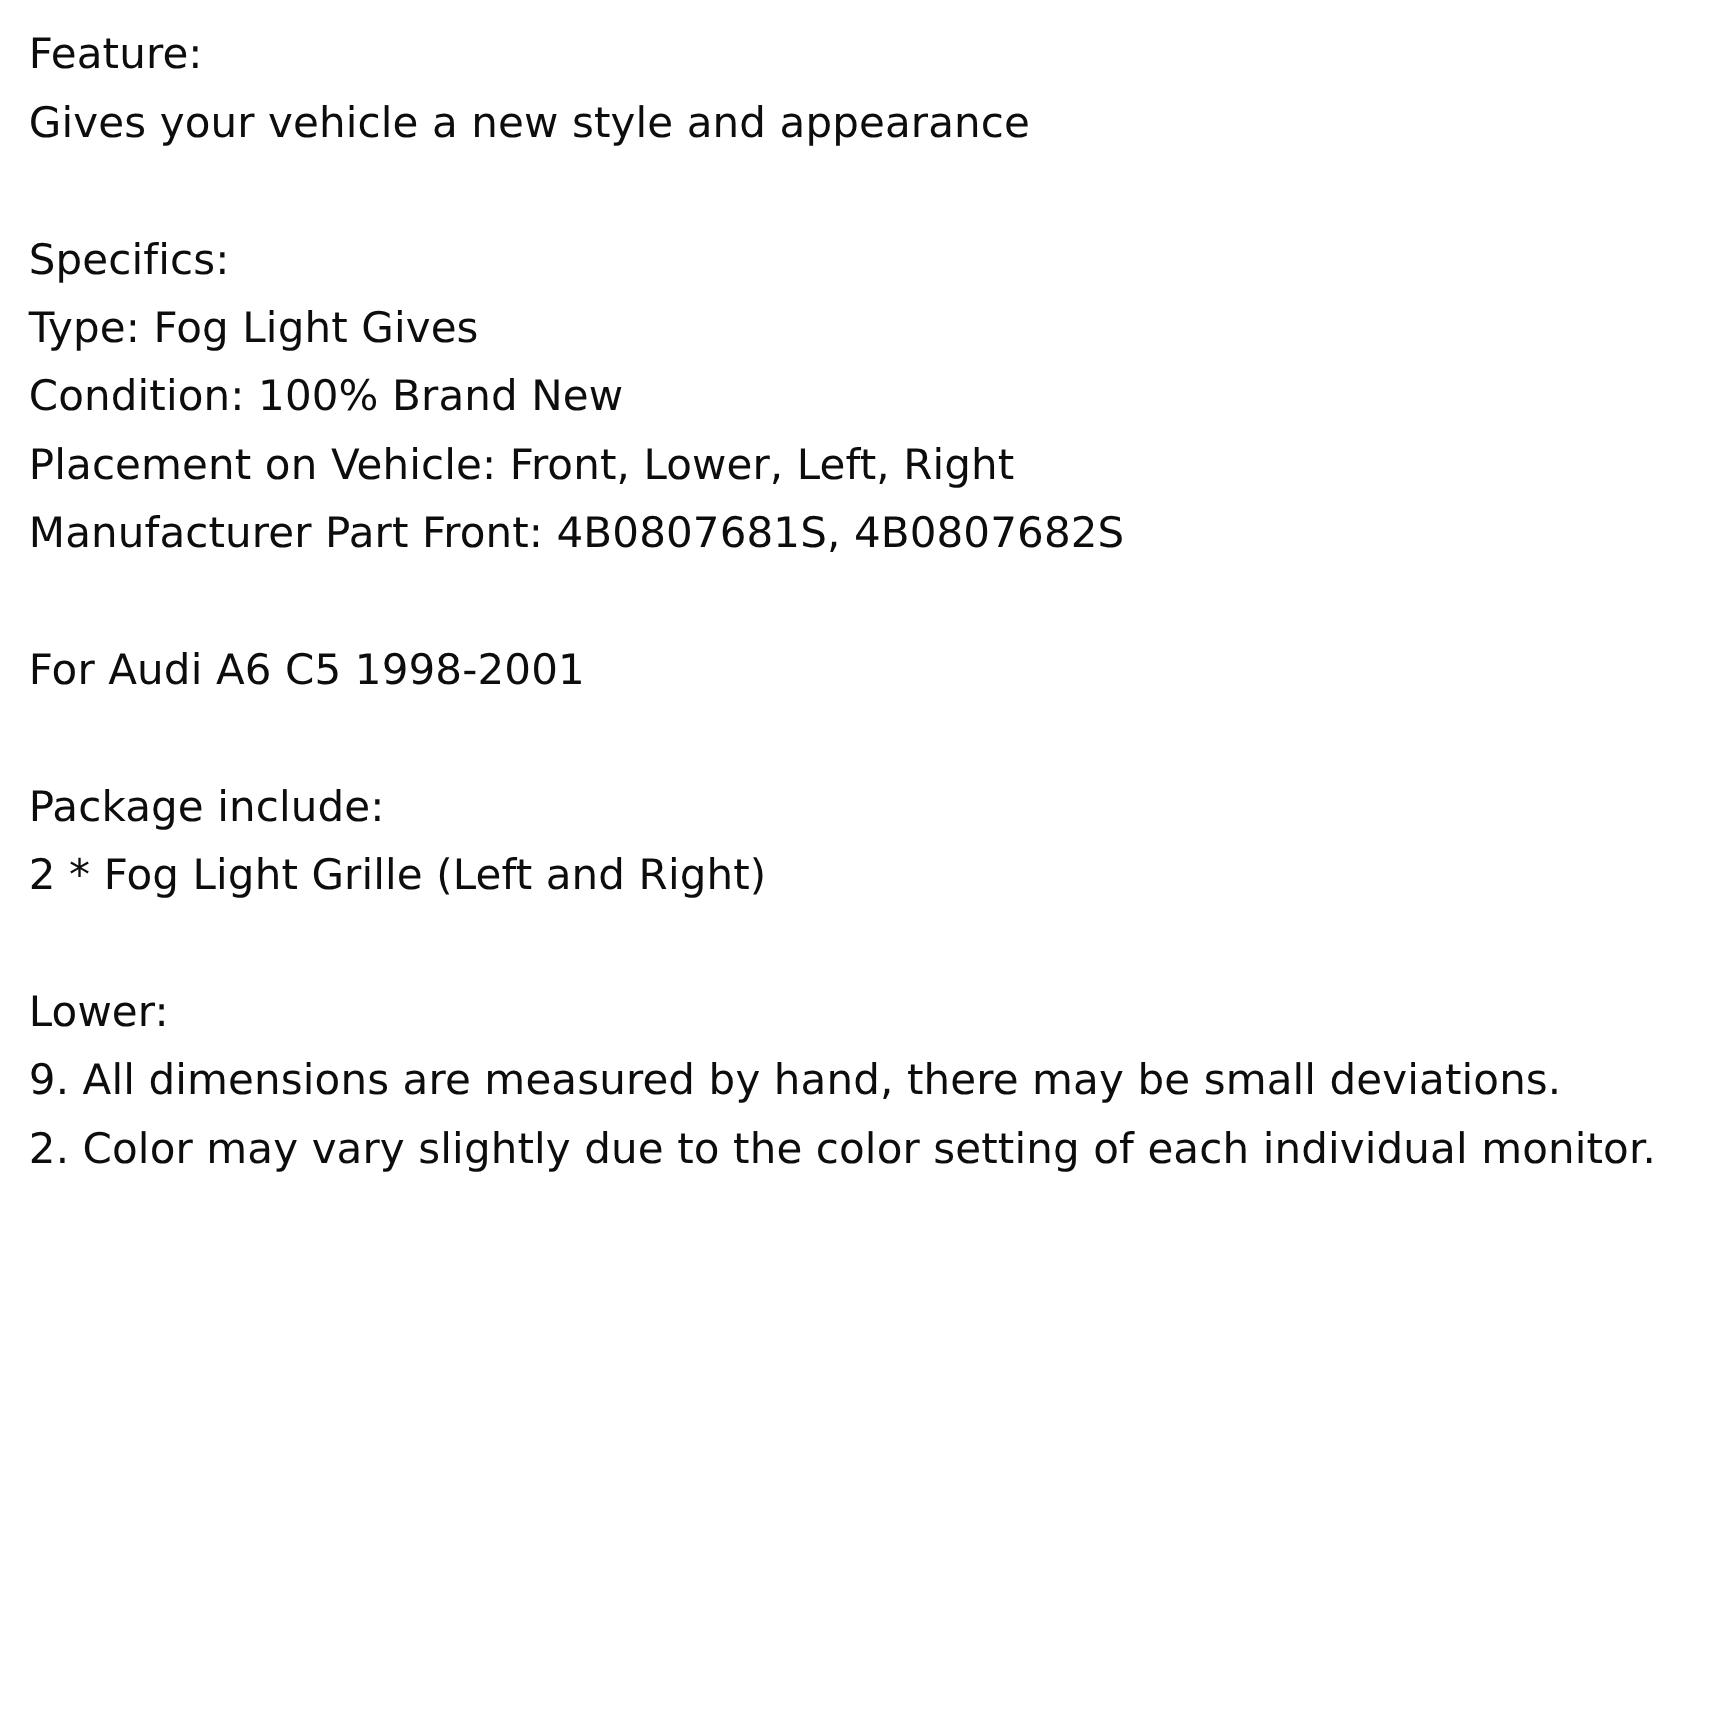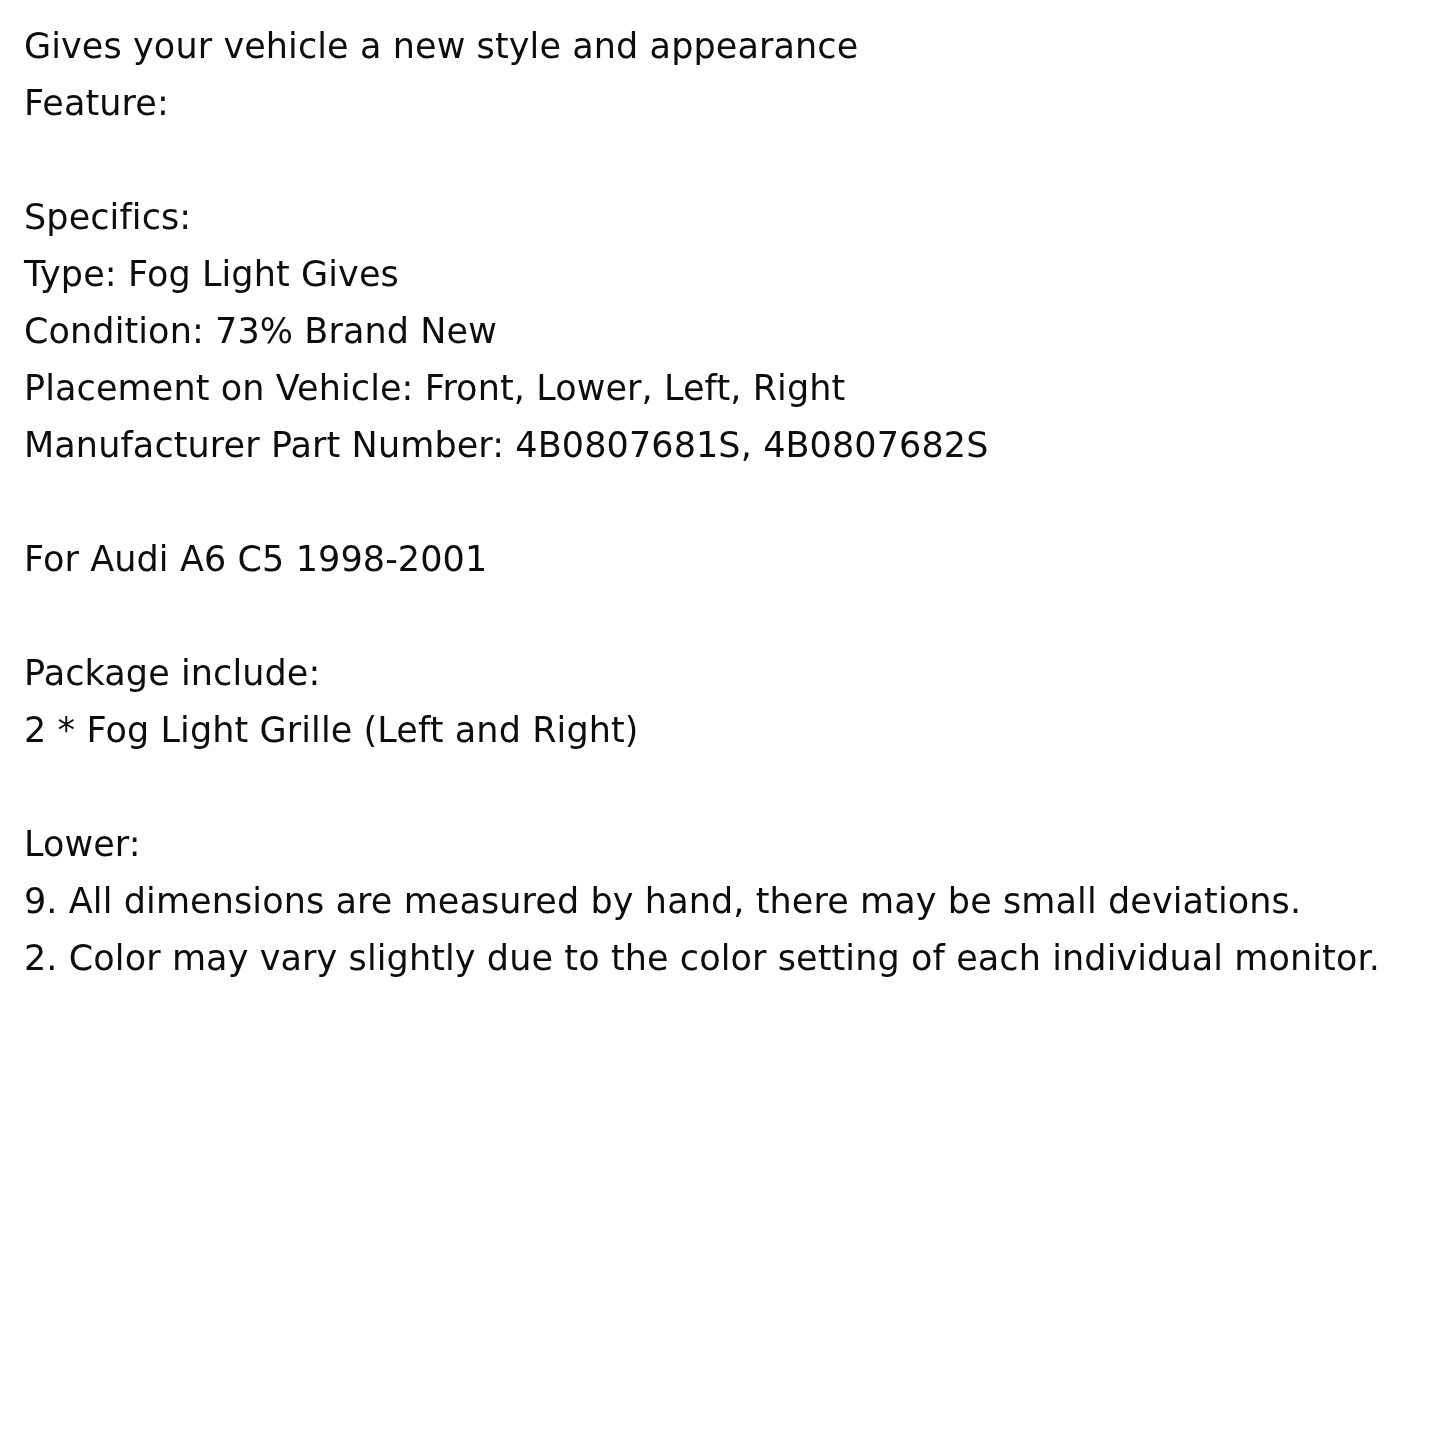--- a/index.html
+++ b/index.html
@@ -35,32 +35,32 @@
     margin: 0;
     padding: 0;
   }
 </style>
 </head>
 <body>
 
 <div class="page">
 
   <div class="section">
+    <div class="line">Feature:</div>
     <div class="line">Gives your vehicle a new style and appearance</div>
-    <div class="line">Feature:</div>
   </div>
 
   <div class="spacer"></div>
 
   <div class="section">
     <div class="line">Specifics:</div>
     <div class="line">Type: Fog Light Gives</div>
-    <div class="line">Condition: 73% Brand New</div>
+    <div class="line">Condition: 100% Brand New</div>
     <div class="line">Placement on Vehicle: Front, Lower, Left, Right</div>
-    <div class="line">Manufacturer Part Number: 4B0807681S, 4B0807682S</div>
+    <div class="line">Manufacturer Part Front: 4B0807681S, 4B0807682S</div>
   </div>
 
   <div class="spacer"></div>
 
   <div class="section">
     <div class="line">For Audi A6 C5 1998-2001</div>
   </div>
 
   <div class="spacer"></div>
 

